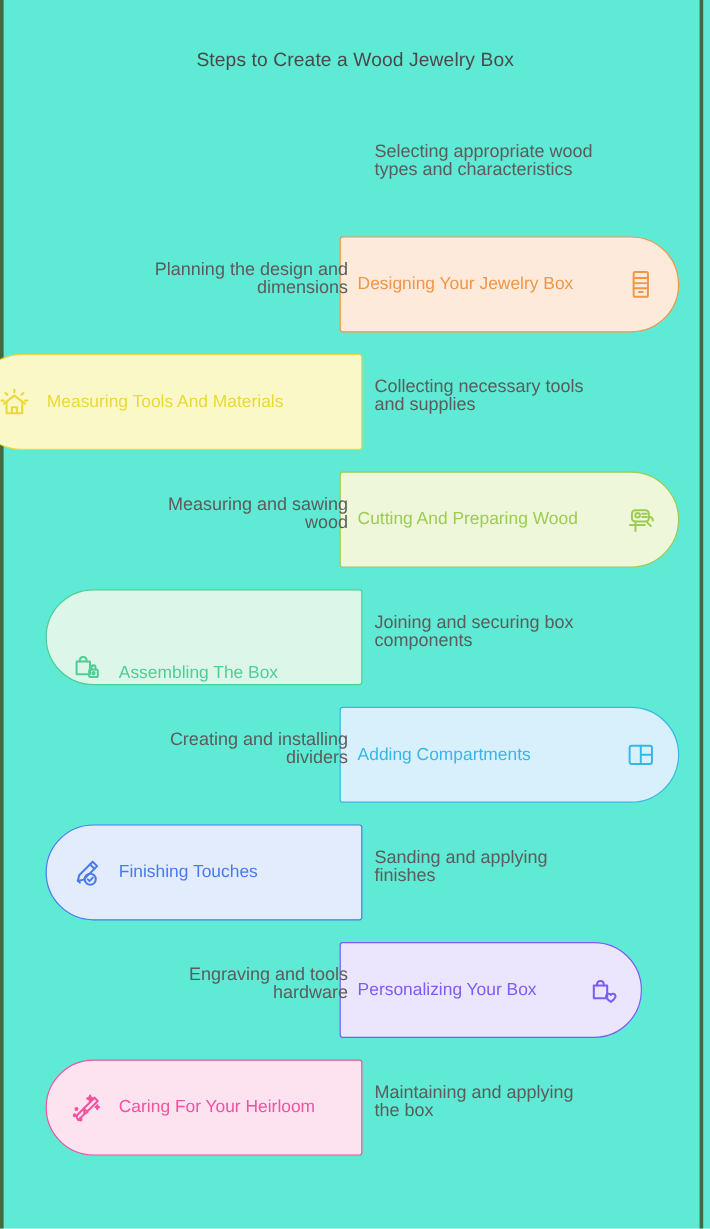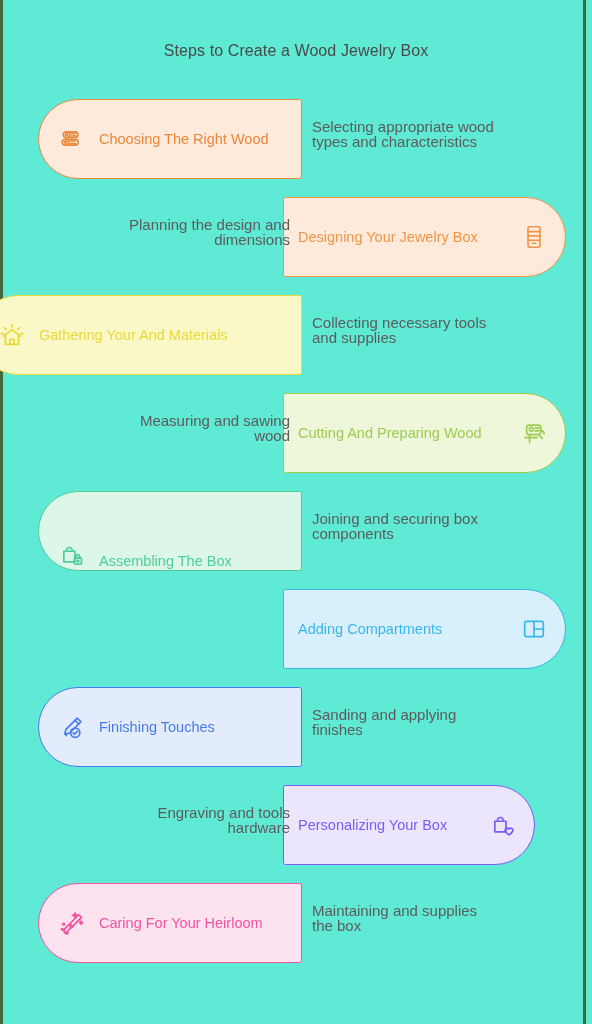--- a/index.html
+++ b/index.html
@@ -133,35 +133,20 @@
 
 <div id="canvas" style="background: #5eead4;">
 
   <div class="frame-rule left" style="background: rgb(66, 105, 63);"></div>
   <div class="frame-rule right" style="background: rgb(66, 105, 63);"></div>
 
   <div class="page-title" style="color: rgb(74, 74, 74);">Steps to Create a Wood Jewelry Box</div>
 
   <div class="steps" id="steps">
       <div class="row left">
-        <div class="pill" style="background: rgb(253, 234, 218); border-color: rgb(232, 137, 60); color: rgb(232, 137, 60);">
-          <span class="pill-icon" style="color: rgb(232, 137, 60);">
-    <svg width="26" height="26" viewBox="0 0 24 24" fill="none" stroke="currentColor" stroke-width="1.5" stroke-linecap="round" stroke-linejoin="round">
-      <ellipse cx="7" cy="8" rx="3" ry="2.6"></ellipse>
-              <path d="M7 5.4h8a2.6 2.6 0 0 1 0 5.2H7"></path>
-      <path d="M11.5 6.9h4M11.5 9.1h4"></path>
-      <ellipse cx="6" cy="15" rx="3" ry="2.6"></ellipse>
-              <path d="M6 12.4h9a2.6 2.6 0 0 1 0 5.2H6"></path>
-      <path d="M10.5 13.9h4.5M10.5 16.1h4.5"></path>
-      <circle cx="7" cy="8" r=".8"></circle>
-              <circle cx="6" cy="15" r=".8"></circle>
-    </svg>
-          </span>
-          <span class="pill-label" style="color: rgb(232, 137, 60);">Choosing The Right Wood</span>
-        </div>
         <div class="desc" style="color: rgb(92, 92, 92);">Selecting appropriate wood types and characteristics</div>
       </div>
       <div class="row right bleed">
         <div class="pill" style="background: rgb(253, 234, 218); border-color: rgb(239, 150, 73); color: rgb(239, 150, 73);">
           <span class="pill-label" style="color: rgb(239, 150, 73);">Designing Your Jewelry Box</span>
           <span class="pill-icon" style="color: rgb(239, 150, 73);">
     <svg width="26" height="26" viewBox="0 0 24 24" fill="none" stroke="currentColor" stroke-width="1.5" stroke-linecap="round" stroke-linejoin="round">
       <rect x="6.5" y="2.5" width="11" height="19" rx="1.2"></rect>
       <path d="M6.5 7h11M6.5 11h11M6.5 15h11"></path>
       <path d="M10.5 17.8h3"></path>
@@ -173,21 +158,21 @@
       <div class="row left bleed">
         <div class="pill" style="background: rgb(251, 248, 200); border-color: rgb(233, 217, 58); color: rgb(233, 217, 58);">
           <span class="pill-icon" style="color: rgb(233, 217, 58);">
     <svg width="28" height="28" viewBox="0 0 24 24" fill="none" stroke="currentColor" stroke-width="1.5" stroke-linecap="round" stroke-linejoin="round">
       <path d="M4.5 13.2 12 7.4l7.5 5.8"></path>
       <path d="M6.4 12.4v7.6h11.2v-7.6"></path>
       <path d="M10.2 20v-4.2h3.6V20"></path>
       <path d="M12 3.2v1.8M5.6 5.6l1.3 1.3M18.4 5.6l-1.3 1.3M2.8 11h1.6M19.6 11h1.6"></path>
     </svg>
           </span>
-          <span class="pill-label" style="color: rgb(233, 217, 58);">Gathering Your And Materials</span>
+          <span class="pill-label" style="color: rgb(233, 217, 58);">Measuring Tools And Materials</span>
         </div>
         <div class="desc" style="color: rgb(92, 92, 92);">Collecting necessary tools and supplies</div>
       </div>
       <div class="row right bleed">
         <div class="pill" style="background: rgb(238, 247, 217); border-color: rgb(157, 204, 82); color: rgb(157, 204, 82);">
           <span class="pill-label" style="color: rgb(157, 204, 82);">Cutting And Preparing Wood</span>
           <span class="pill-icon" style="color: rgb(157, 204, 82);">
     <svg width="27" height="27" viewBox="0 0 24 24" fill="none" stroke="currentColor" stroke-width="1.5" stroke-linecap="round" stroke-linejoin="round">
       <rect x="5" y="4.6" width="12.5" height="8.4" rx="2.4"></rect>
       <circle cx="9.2" cy="8.3" r="1.7"></circle>
@@ -220,20 +205,21 @@
         <div class="pill" style="background: rgb(216, 240, 251); border-color: rgb(57, 182, 232); color: rgb(57, 182, 232);">
           <span class="pill-label" style="color: rgb(57, 182, 232);">Adding Compartments</span>
           <span class="pill-icon" style="color: rgb(57, 182, 232);">
     <svg width="26" height="26" viewBox="0 0 24 24" fill="none" stroke="currentColor" stroke-width="1.5" stroke-linecap="round" stroke-linejoin="round">
       <rect x="3.4" y="5" width="17.2" height="14" rx="1.6"></rect>
       <path d="M12 5v14"></path>
       <path d="M12 12h8.6"></path>
     </svg>
           </span>
         </div>
+        <div class="desc" style="color: rgb(92, 92, 92);">Creating and installing dividers</div>
       </div>
       <div class="row left">
         <div class="pill" style="background: rgb(227, 236, 253); border-color: rgb(74, 123, 236); color: rgb(74, 123, 236);">
           <span class="pill-icon" style="color: rgb(74, 123, 236);">
     <svg width="27" height="27" viewBox="0 0 24 24" fill="none" stroke="currentColor" stroke-width="1.5" stroke-linecap="round" stroke-linejoin="round">
       <path d="M16.2 3.6l3.3 3.3-10 10-4.3 1 1-4.3z"></path>
       <path d="M14.2 5.6l3.3 3.3"></path>
       <path d="M5.2 17.6l1.5 1.5"></path>
       <circle cx="14.4" cy="16.6" r="4.1"></circle>
       <path d="M12.6 16.7l1.3 1.3 2.4-2.6"></path>
@@ -265,17 +251,17 @@
       <path d="M12.3 14.9l-2.1 1.3"></path>
       <path d="M14.3 2.6l.6 1.6 1.6.6-1.6.6-.6 1.6-.6-1.6-1.6-.6 1.6-.6z"></path>
       <path d="M19.6 9.8l.4 1 1 .4-1 .4-.4 1-.4-1-1-.4 1-.4z"></path>
       <circle cx="4.2" cy="12.6" r=".75"></circle>
       <circle cx="7.2" cy="20.4" r=".75"></circle>
       <circle cx="2.9" cy="17.2" r=".75"></circle>
     </svg>
           </span>
           <span class="pill-label" style="color: rgb(243, 82, 159);">Caring For Your Heirloom</span>
         </div>
-        <div class="desc" style="color: rgb(92, 92, 92);">Maintaining and supplies the box</div>
+        <div class="desc" style="color: rgb(92, 92, 92);">Maintaining and applying the box</div>
       </div>
     </div>
 
 </div>
 
 </body></html>

